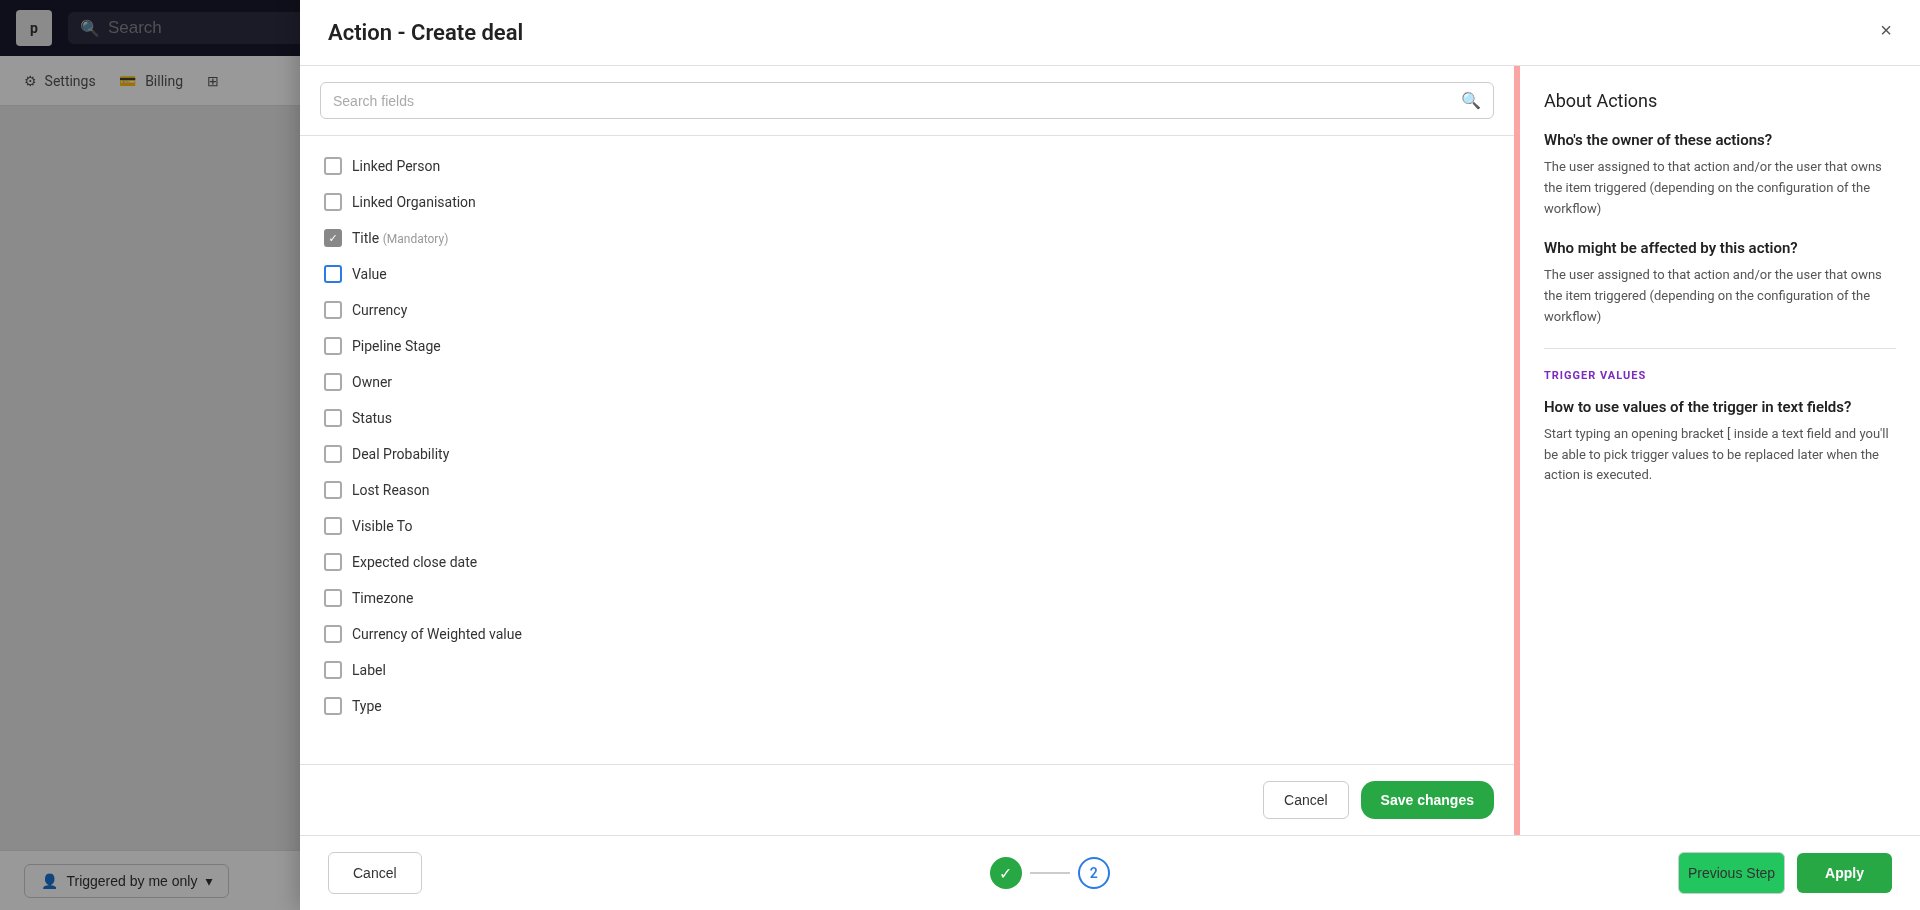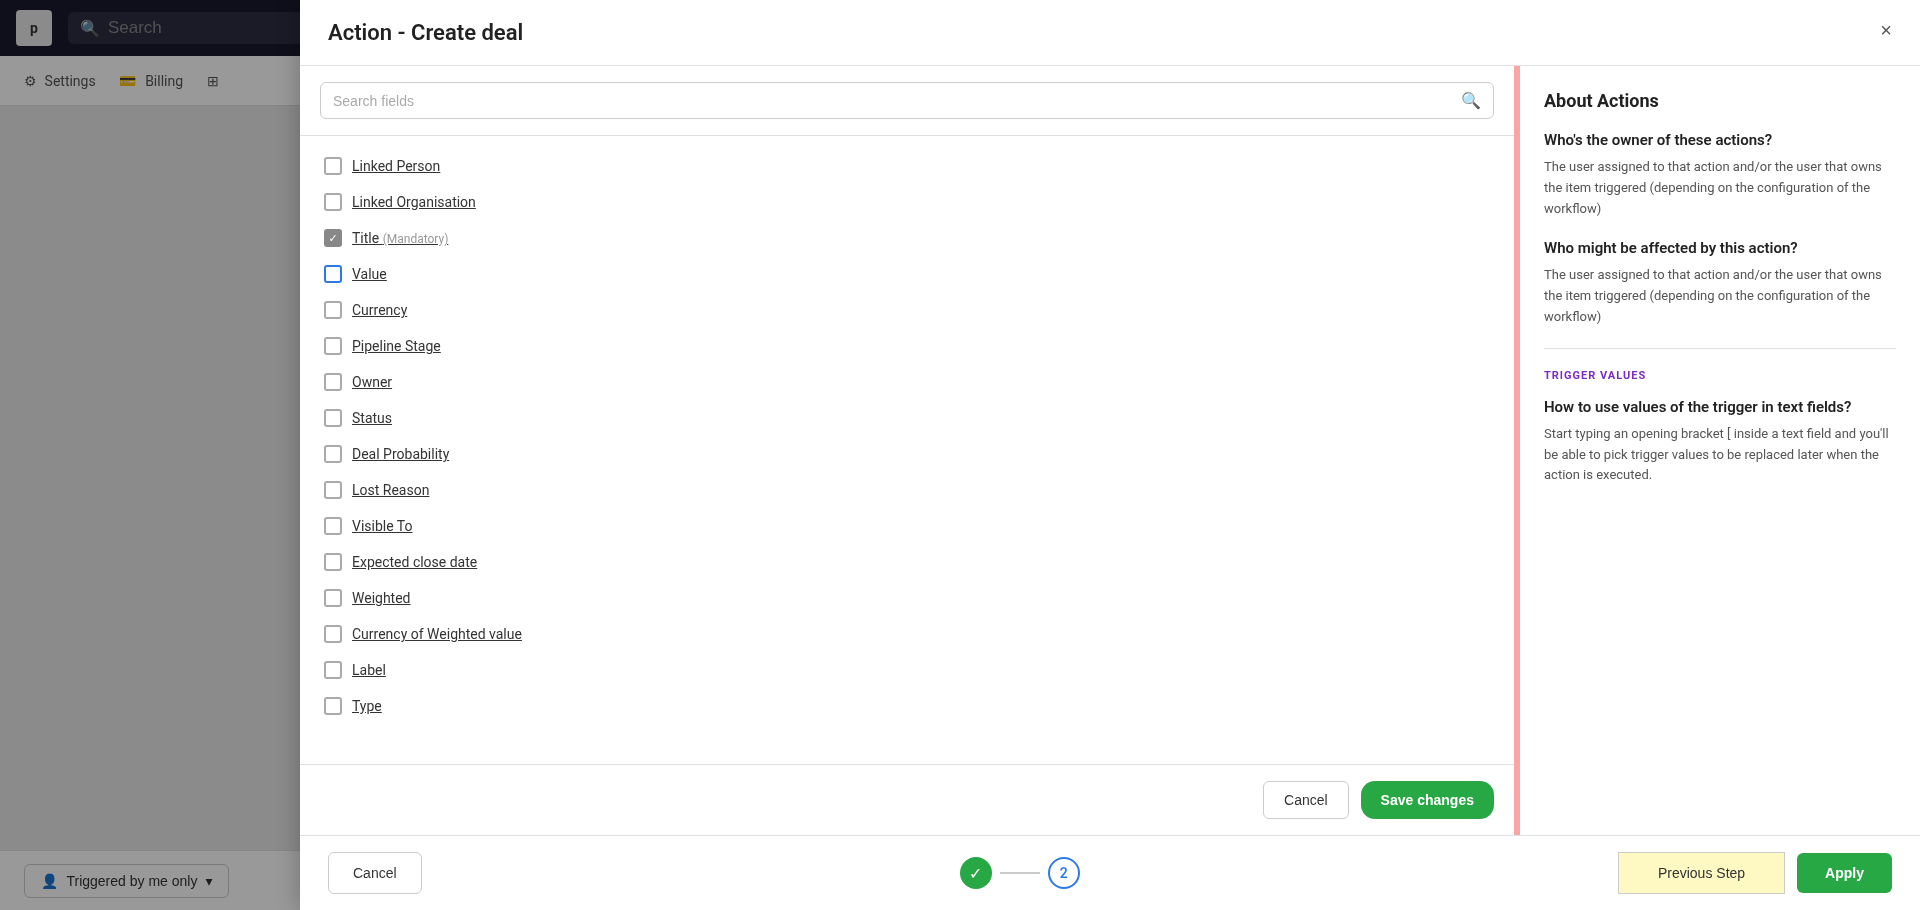--- a/index.html
+++ b/index.html
@@ -202,21 +202,21 @@
     .checkbox.checked::after {
       content: '✓';
       color: white;
       font-size: 11px;
     }
     .checkbox.blue-border {
       border-color: #2c7be5;
       border-width: 2px;
     }
 
-    .field-label { flex: 1; text-decoration: underline; }
+    .field-label { flex: 1; }
     .mandatory-tag {
       font-size: 12px;
       color: #999;
       font-style: normal;
     }
 
     
     .left-panel-footer {
       padding: 16px 20px;
       border-top: 1px solid #e0e0e0;
@@ -247,21 +247,21 @@
 
     
     .right-panel {
       width: 400px;
       flex-shrink: 0;
       padding: 24px;
       overflow-y: auto;
     }
     .about-title {
       font-size: 18px;
-      font-weight: 700;
+      font-weight: 400;
       color: #222;
       margin-bottom: 20px;
     }
     .about-section {
       margin-bottom: 20px;
     }
     .about-section h3 {
       font-size: 15px;
       font-weight: 600;
       color: #222;
@@ -334,24 +334,24 @@
       border-radius: 50%;
       background: #fff;
       border: 2px solid #2c7be5;
       display: flex; align-items: center; justify-content: center;
       color: #2c7be5;
       font-size: 14px;
       font-weight: 600;
     }
 
     .btn-prev {
-      padding: 12px 39px;
+      padding: 12px 9px;
       border: 1px solid #ccc;
-      border-radius: 0;
-      background: #fef9c3;
+      border-radius: 6px;
+      background: #22c55e;
       font-size: 14px;
       cursor: pointer;
       color: #333;
     }
     .btn-apply {
       padding: 12px 28px;
       border: none;
       border-radius: 6px;
       background: #28a745;
       color: #fff;
@@ -524,21 +524,21 @@
           <span class="field-label">Visible To</span>
         </div>
 
         <div class="field-item">
           <div class="checkbox"></div>
           <span class="field-label">Expected close date</span>
         </div>
 
         <div class="field-item">
           <div class="checkbox"></div>
-          <span class="field-label">Weighted</span>
+          <span class="field-label">Timezone</span>
         </div>
 
         <div class="field-item">
           <div class="checkbox"></div>
           <span class="field-label">Currency of Weighted value</span>
         </div>
 
         <div class="field-item">
           <div class="checkbox"></div>
           <span class="field-label">Label</span>

